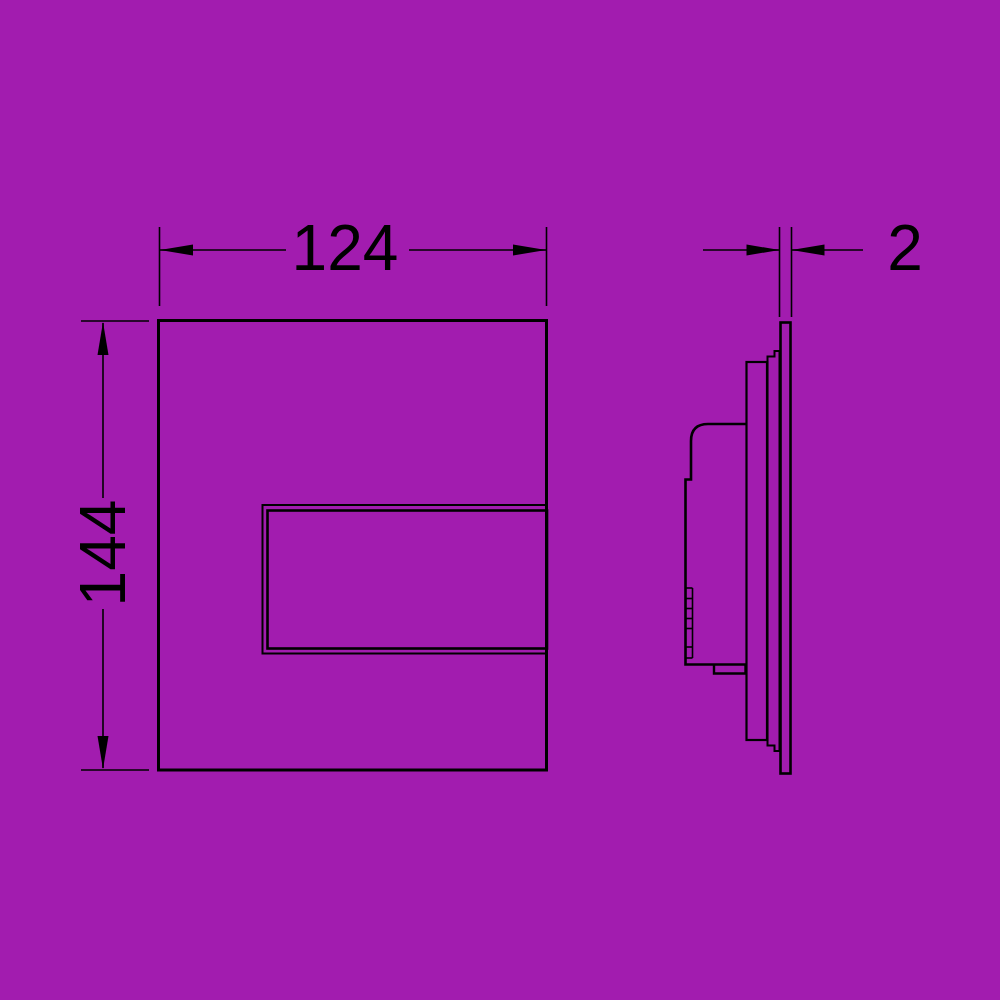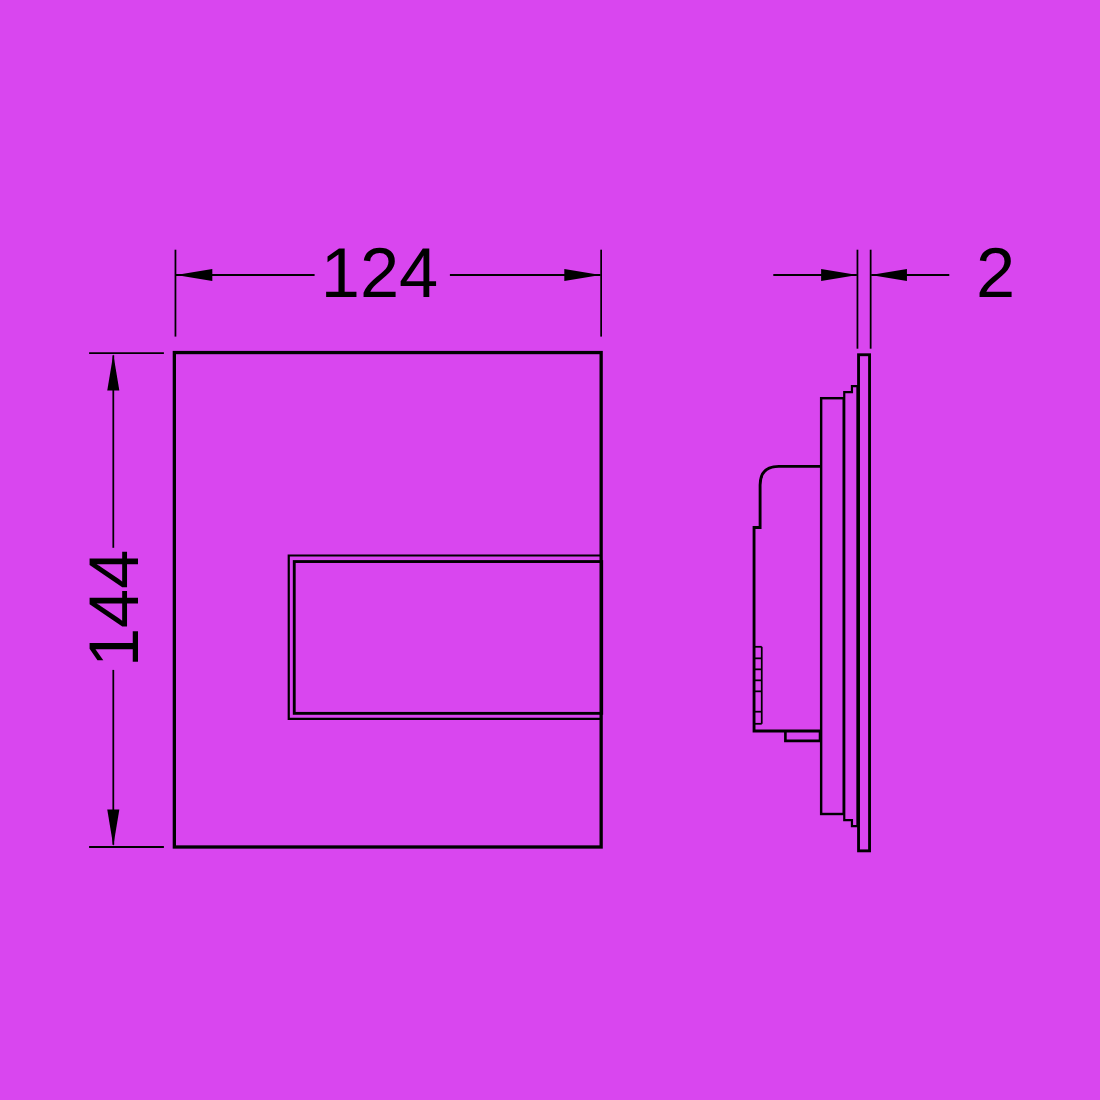--- a/index.html
+++ b/index.html
@@ -4,21 +4,21 @@
 <style>
   html, body {
     margin: 0;
     padding: 0;
     background: #ffffff;
     font-family: "Liberation Sans", sans-serif;
   }
   #canvas {
     width: 1000px;
     height: 1000px;
-    background: #d946ef;
+    background: #a21caf;
     position: relative;
     overflow: hidden;
   }
   svg { display: block; }
   .ln  { stroke: #000000; fill: none; stroke-linecap: butt; stroke-linejoin: miter; }
   .w30 { stroke-width: 3; }
   .w26 { stroke-width: 2.6; }
   .w24 { stroke-width: 2.4; }
   .w22 { stroke-width: 2.2; }
   .w20 { stroke-width: 2; }

